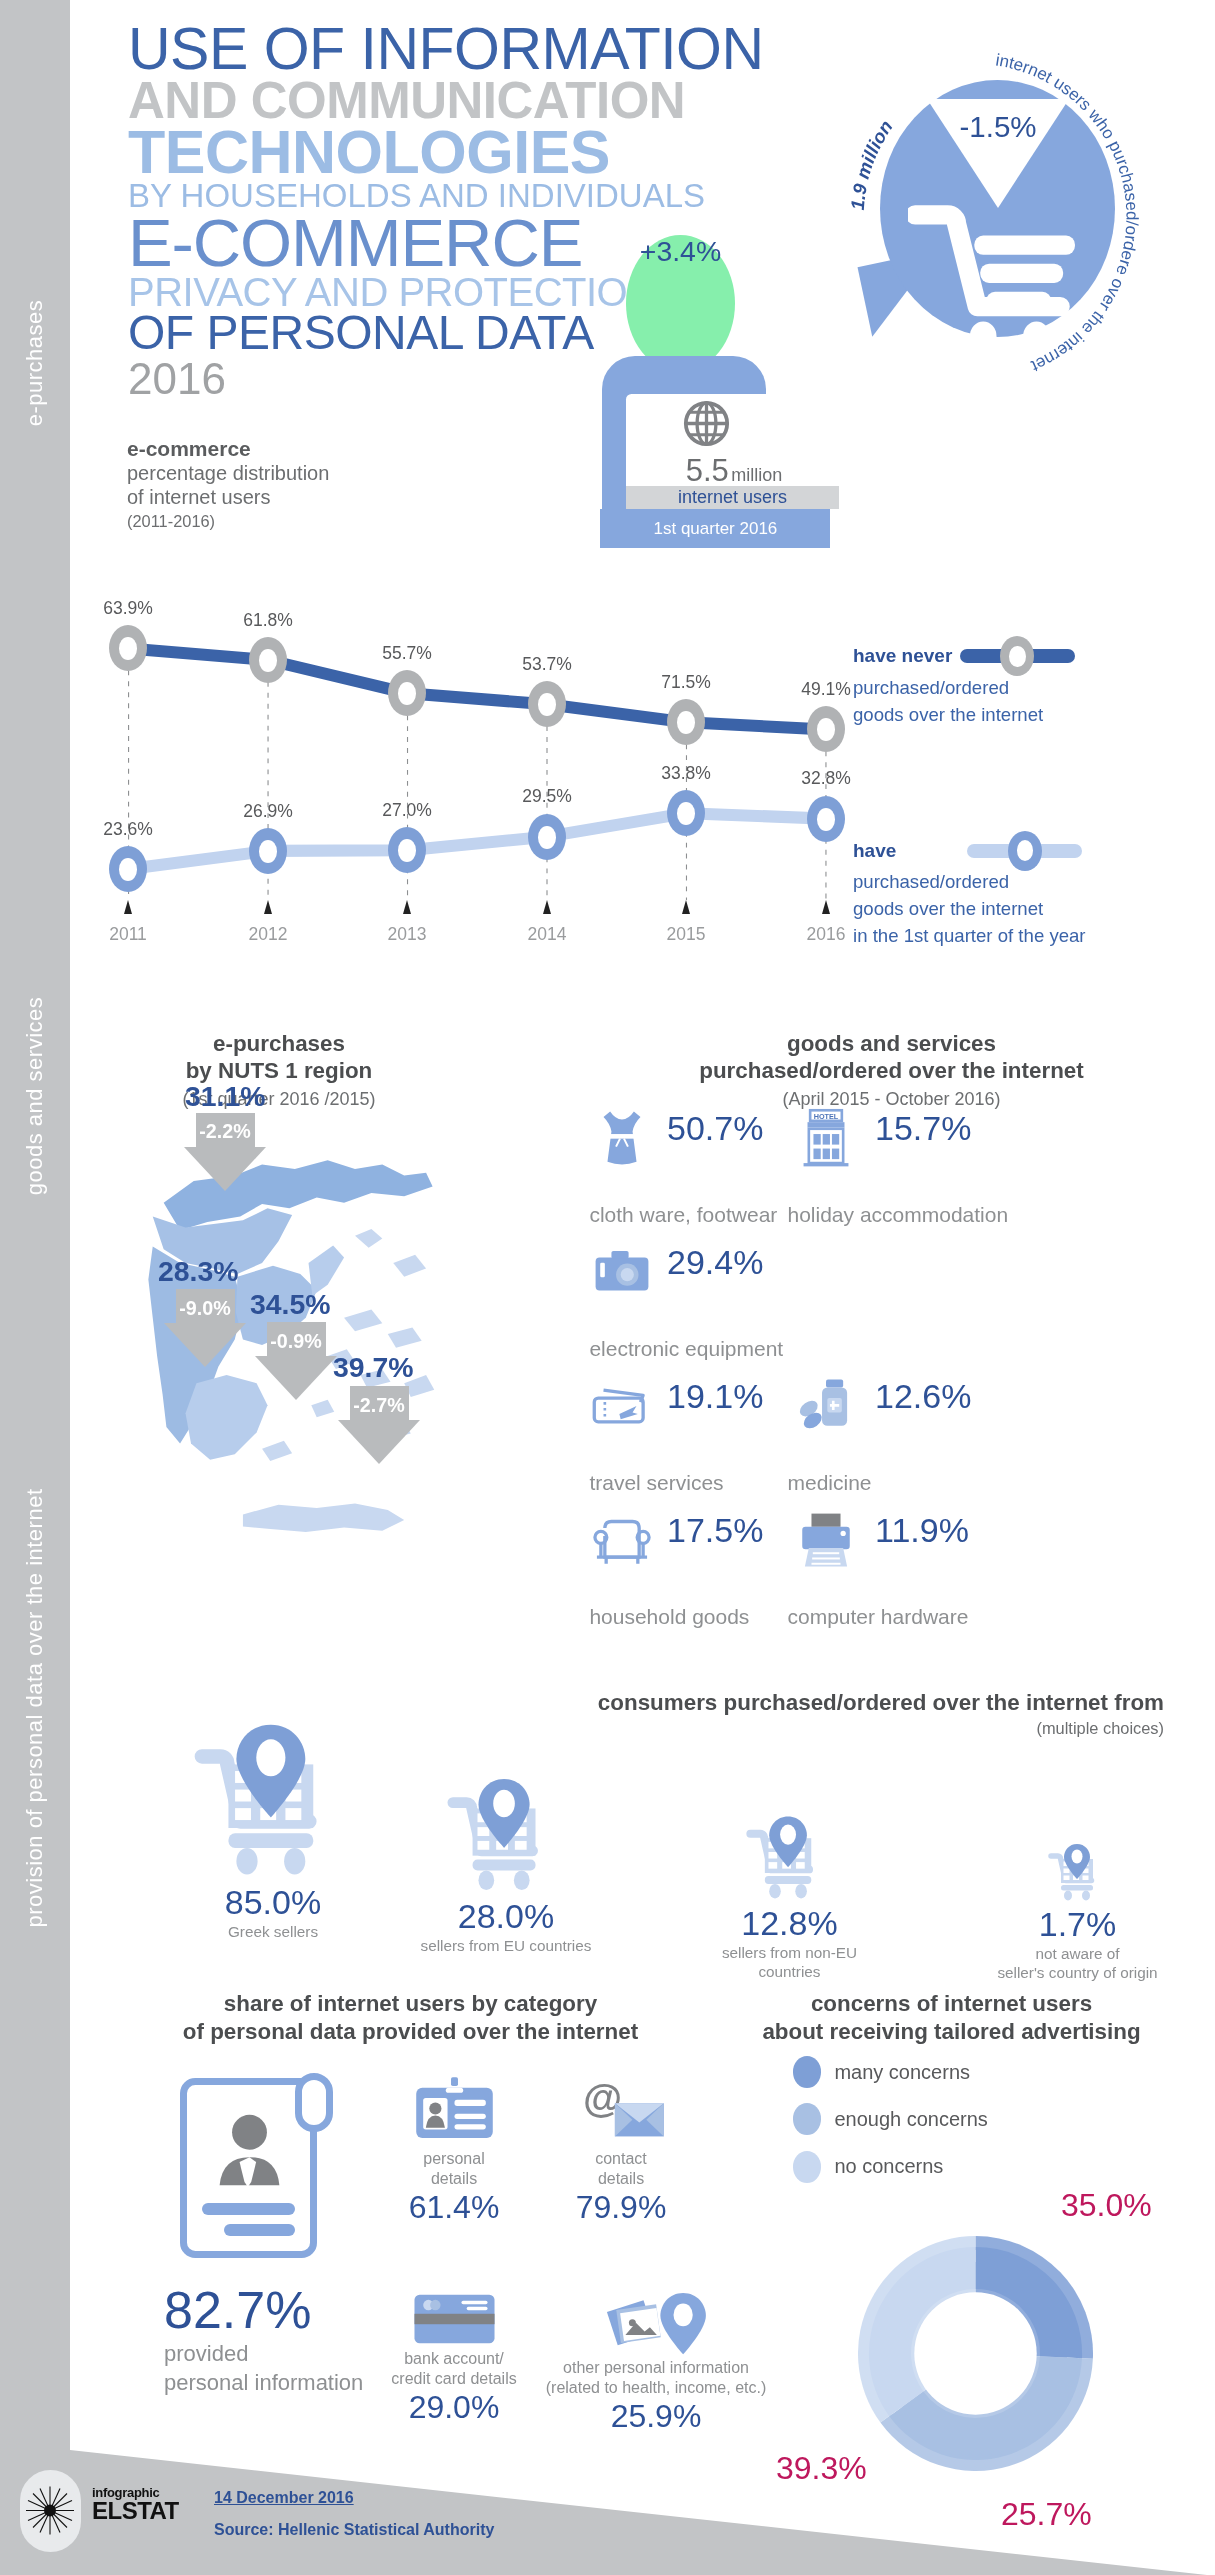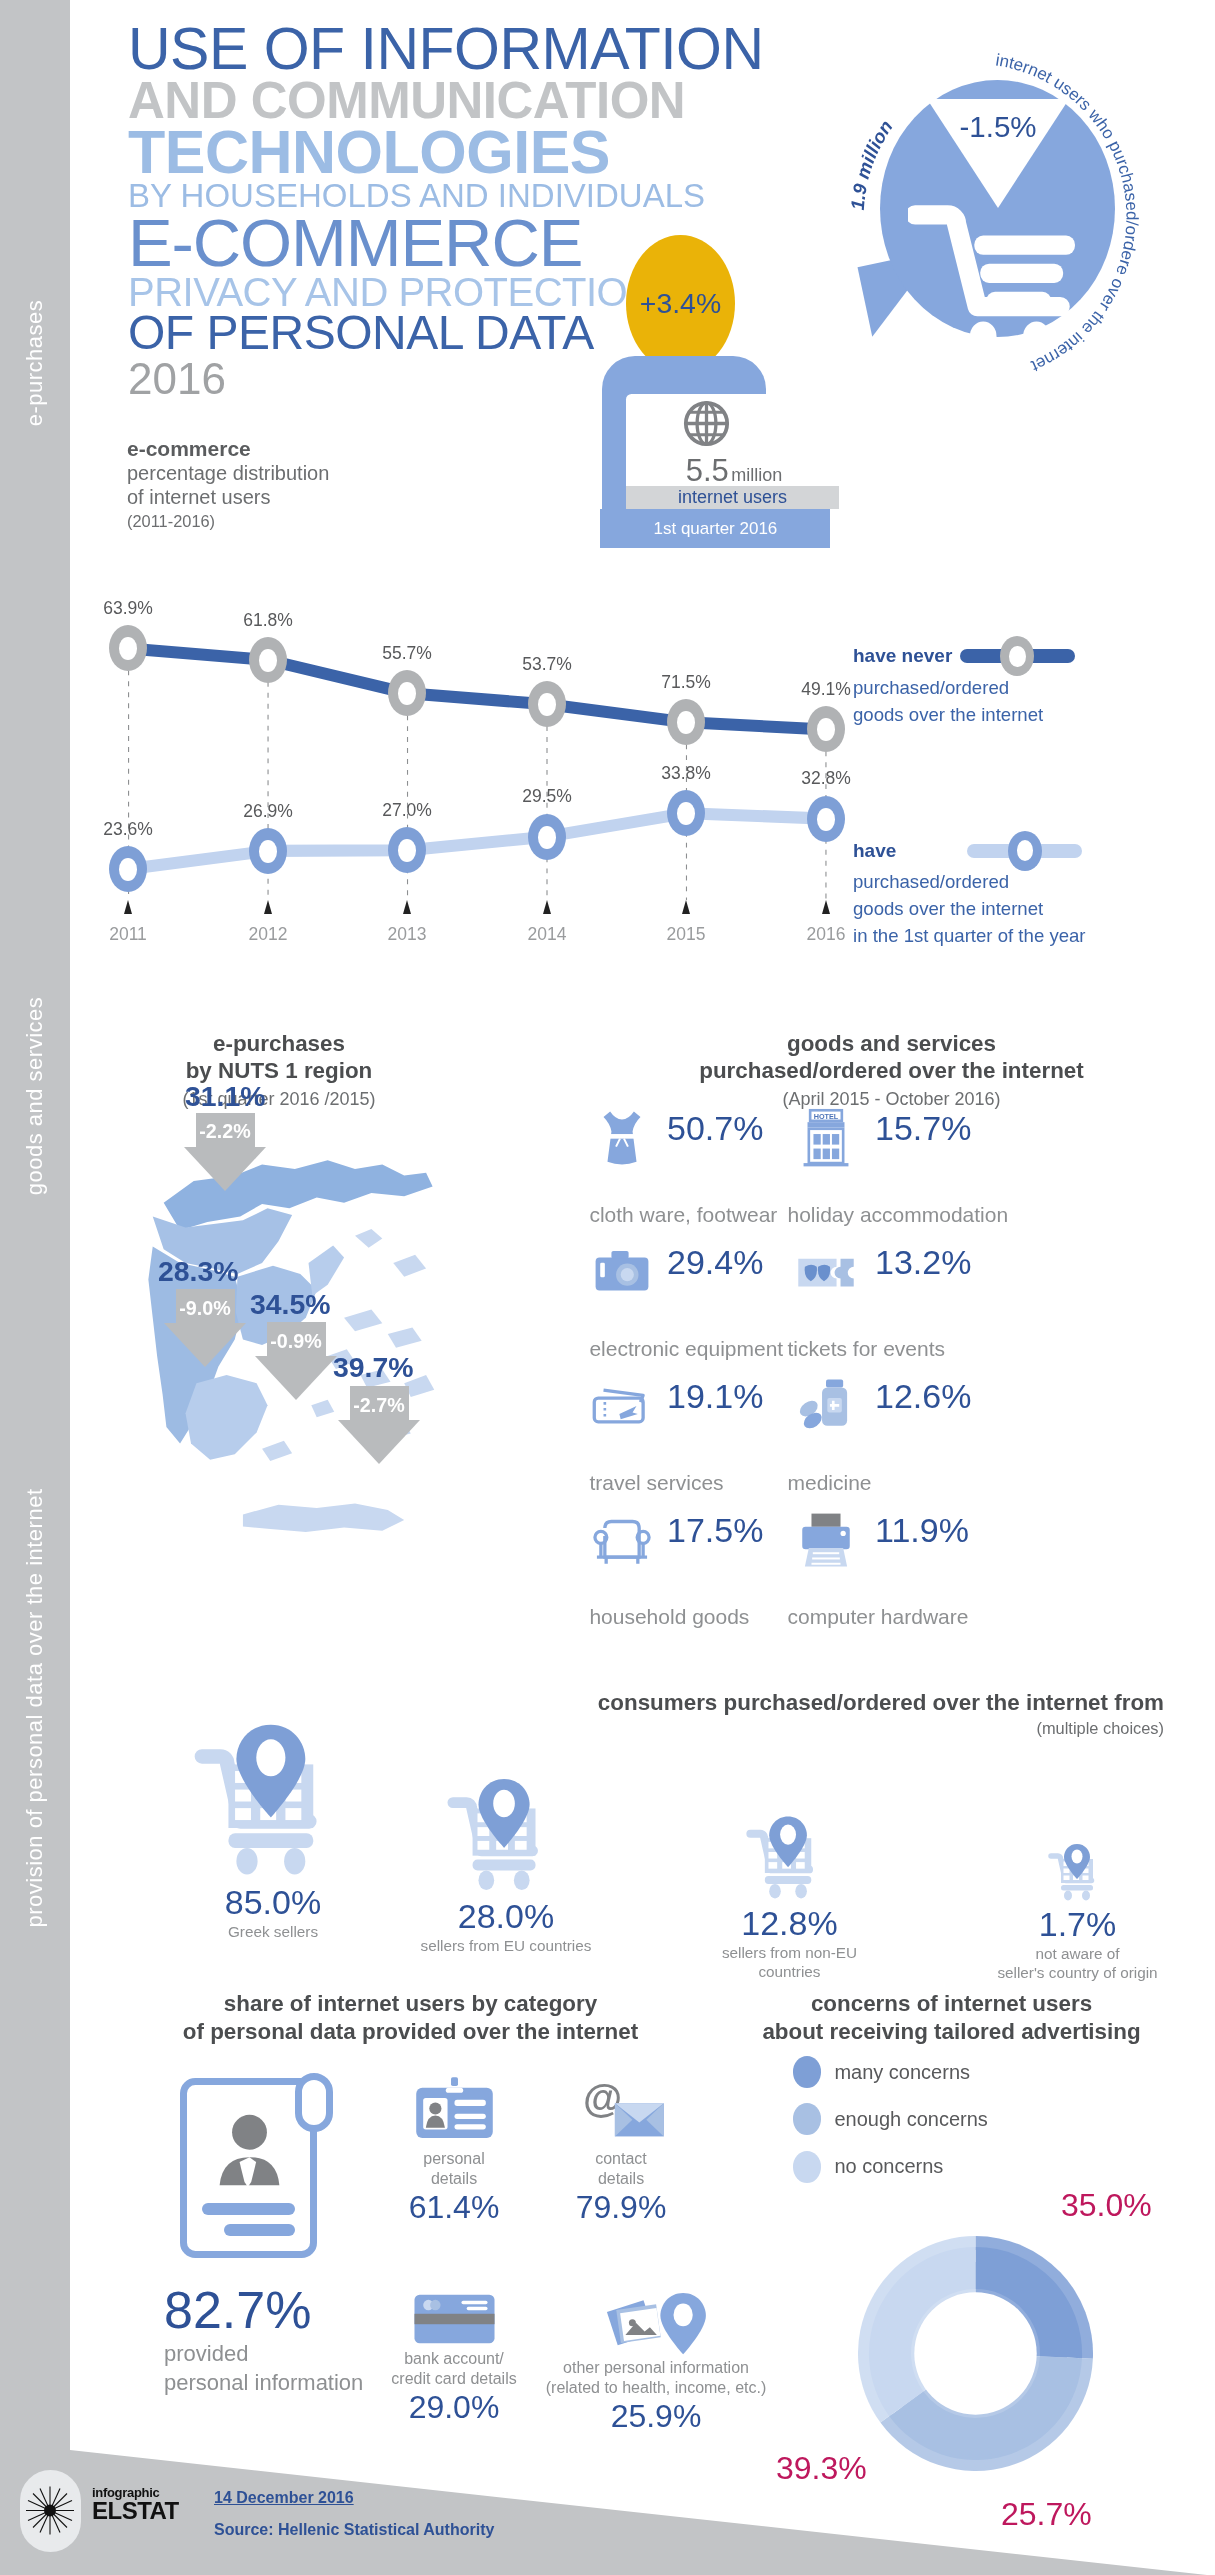--- a/index.html
+++ b/index.html
@@ -36,21 +36,21 @@
   #t3{ font-size:61px; color:#9cbce4; letter-spacing:-0.5px;}
   #t4{ font-size:33px;  color:#9cbce4; font-weight:400; letter-spacing:0px;}
   #t5{ font-size:67px; color:#6a90cd; font-weight:400; letter-spacing:-1.1px;}
   #t6{ font-size:40px;  color:#a7c4e8; font-weight:400; letter-spacing:-0.5px;}
   #t7{ font-size:48px;  color:#3b63a8; font-weight:400; letter-spacing:-0.5px;}
   #t8{ font-size:44px;  color:#a0a2a4; font-weight:400; margin-top:3.3px;}
 
   
   #hero{ position:absolute; left:596px; top:33px; width:591px; height:547px; }
   #person-head{ position:absolute; left:30px; top:202px; width:109px; height:137px;
-    background:#eab308; border-radius:50%; display:flex; align-items:center; justify-content:center;}
+    background:#86efac; border-radius:50%; display:flex; align-items:flex-start; justify-content:center;}
   #person-head span{ color:#2e5196; font-size:28.4px; }
   #person-body{ position:absolute; left:5.5px; top:323px; width:164px; height:175px;
     background:#86a7dd; border-radius:33px 33px 0 0;}
   #laptop-screen{ position:absolute; left:30px; top:361px; width:180px; height:126px;
     background:#fff; border-radius:5.5px; }
   #laptop-base{ position:absolute; left:4.4px; top:476px; width:230px; height:39px; background:#86a7dd;
     display:flex; align-items:center; justify-content:center;}
   #laptop-base span{ color:#fff; font-size:17px;}
   #globe{ position:absolute; left:87px; top:367px; width:47px; height:47px; }
   #mil-line{ position:absolute; left:30px; top:420px; width:180px; text-align:center;padding-left:36px; }
@@ -448,30 +448,20 @@
       <svg class="g-ico" viewBox="0 0 100 100">
         <rect x="10" y="28" width="80" height="50" rx="6" fill="#86a7dd"></rect>
         <rect x="34" y="18" width="26" height="12" rx="3" fill="#86a7dd"></rect>
         <circle cx="58" cy="54" r="17" fill="#a8c0e3"></circle>
         <circle cx="58" cy="54" r="10" fill="#c8d8f0"></circle>
         <rect x="17" y="36" width="7" height="22" rx="2" fill="#fff"></rect>
       </svg>
       <div class="g-val">29.4%</div>
       <div class="g-lab">electronic equipment</div>
     </div>
-    <div class="g-cell right">
-      <svg class="g-ico" viewBox="0 0 100 100">
-        <path d="M8 30 h58 v12 a9 9 0 0 0 0 18 v12 h-58 Z" fill="#c8d8f0"></path>
-        <path d="M72 30 h20 v12 a9 9 0 0 0 0 18 v12 h-20 v-12 a9 9 0 0 1 0 -18 Z" fill="#a8c0e3"></path>
-        <path d="M18 42 q10 -6 18 0 q2 16 -9 22 q-11 -6 -9 -22 Z" fill="#6a90cd"></path>
-        <path d="M38 42 q10 -6 18 0 q2 16 -9 22 q-11 -6 -9 -22 Z" fill="#6a90cd"></path>
-      </svg>
-      <div class="g-val">13.2%</div>
-      <div class="g-lab">tickets for events</div>
-    </div>
   </div>
   <div class="g-row">
     <div class="g-cell">
       <svg class="g-ico" viewBox="0 0 100 100">
         <rect x="8" y="38" width="74" height="36" rx="6" fill="none" stroke="#86a7dd" stroke-width="5"></rect>
         <path d="M22 26 l60 8 l-4 10" fill="none" stroke="#86a7dd" stroke-width="5" stroke-linejoin="round"></path>
         <line x1="24" y1="44" x2="24" y2="68" stroke="#86a7dd" stroke-width="4" stroke-dasharray="4 5"></line>
         <path d="M46 62 l26 -12 l-6 10 l8 2 l-26 8 Z" fill="#86a7dd"></path>
       </svg>
       <div class="g-val">19.1%</div>

